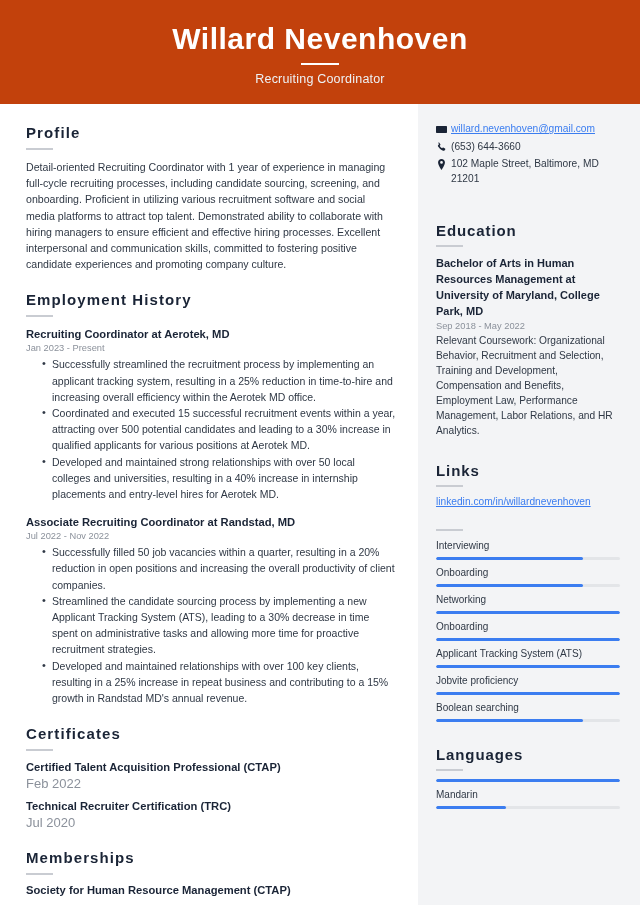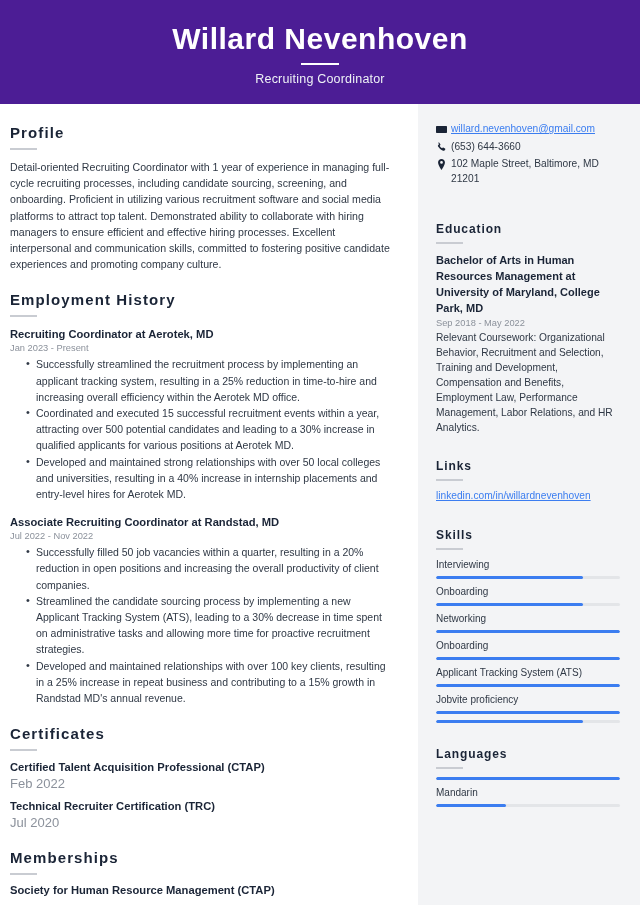--- a/index.html
+++ b/index.html
@@ -12,21 +12,21 @@
   .page {
     width: 640px;
     height: 905px;
     position: relative;
     overflow: hidden;
     background: #ffffff;
   }
 
   
   .header {
-    background: #4c1d95;
+    background: #c2410c;
     height: 104px;
     display: flex;
     flex-direction: column;
     align-items: center;
     justify-content: center;
     padding-top: 4px;
   }
   .header-name {
     color: #ffffff;
     font-size: 30px;
@@ -49,37 +49,37 @@
 
   
   .body {
     display: flex;
     align-items: stretch;
     height: 801px;
   }
   .main {
     width: 418px;
     background: #ffffff;
-    padding: 20px 22px 0 10px;
+    padding: 20px 22px 0 26px;
   }
   .aside {
     width: 222px;
     background: #f3f4f6;
     padding: 18px 20px 0 18px;
   }
 
   
   .sec-head {
     font-size: 15px;
     font-weight: 700;
     color: #1a2436;
     letter-spacing: 1.1px;
   }
   .sec-head.small {
-    font-size: 12px;
+    font-size: 15px;
     letter-spacing: 0.9px;
     margin-top: 24px;
   }
   .head-rule {
     width: 27px;
     height: 2px;
     background: #c9ccd2;
     margin: 7px 0 9px 0;
   }
   .head-rule.tiny { margin: 6px 0 8px 0; }
@@ -315,21 +315,20 @@
         <div class="edu-desc">Relevant Coursework: Organizational Behavior, Recruitment and Selection, Training and Development, Compensation and Benefits, Employment Law, Performance Management, Labor Relations, and HR Analytics.</div>
       </div>
 
       <div class="section">
         <div class="sec-head small">Links</div>
         <div class="head-rule tiny"></div>
         <div class="link-text">linkedin.com/in/willardnevenhoven</div>
       </div>
 
       <div class="section">
-        <div class="sec-head small">Skills</div>
         <div class="head-rule tiny"></div>
 
         <div class="skill">
           <div class="skill-label">Interviewing</div>
           <div class="bar-track">
             <div class="bar-fill" style="width: 80%;"></div>
           </div>
         </div>
         <div class="skill">
           <div class="skill-label">Onboarding</div>
@@ -355,20 +354,21 @@
             <div class="bar-fill" style="width: 100%;"></div>
           </div>
         </div>
         <div class="skill">
           <div class="skill-label">Jobvite proficiency</div>
           <div class="bar-track">
             <div class="bar-fill" style="width: 100%;"></div>
           </div>
         </div>
         <div class="skill">
+          <div class="skill-label">Boolean searching</div>
           <div class="bar-track">
             <div class="bar-fill" style="width: 80%;"></div>
           </div>
         </div>
       </div>
 
       <div class="section">
         <div class="sec-head small">Languages</div>
         <div class="head-rule tiny"></div>
 

